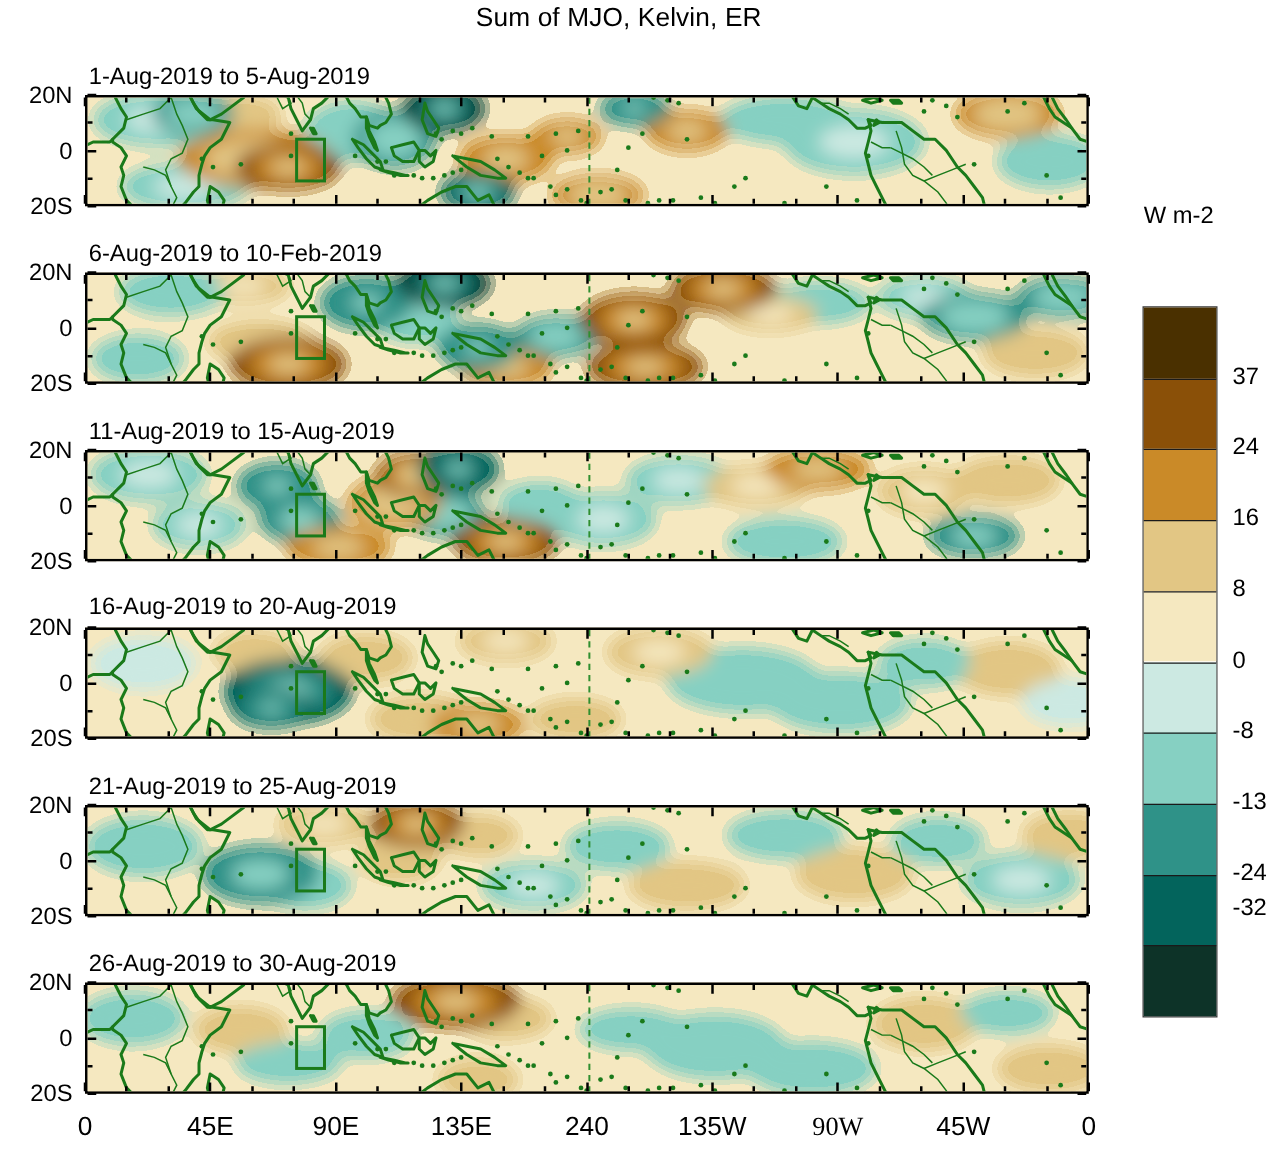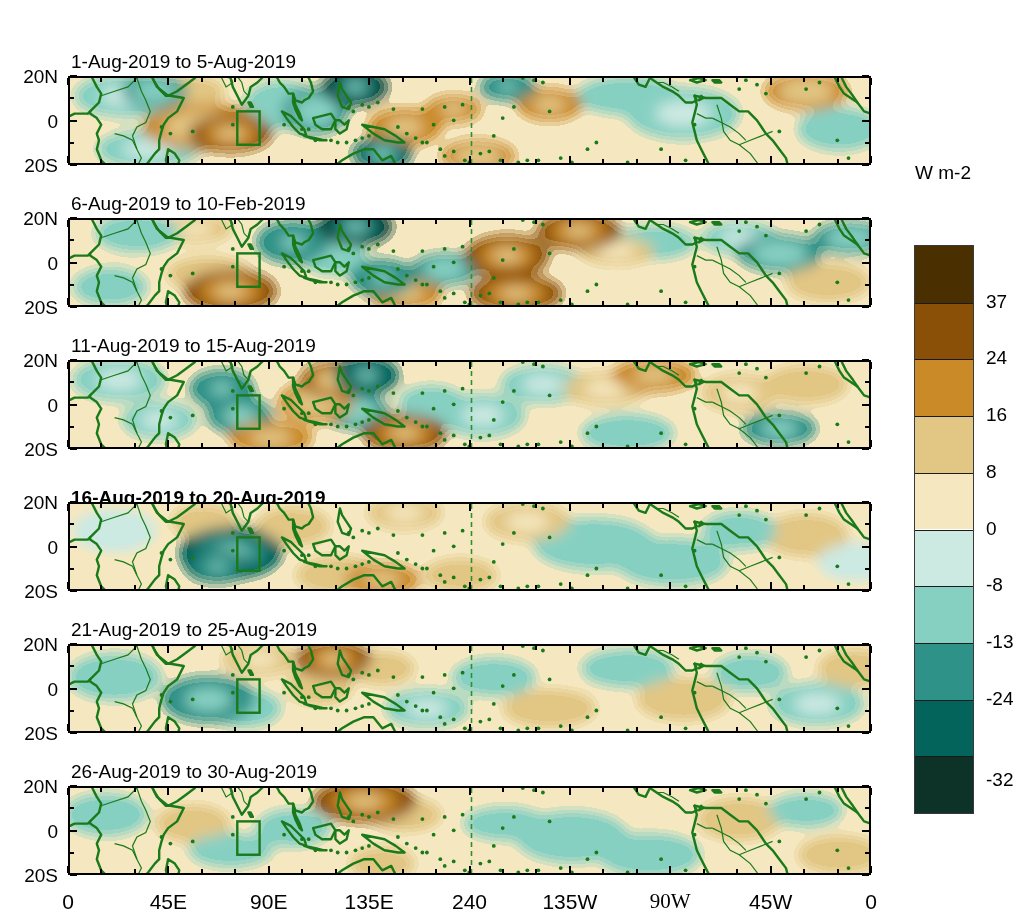--- a/index.html
+++ b/index.html
@@ -26,20 +26,21 @@
   .cb{position:absolute;border:1px solid #3a3a3a;box-sizing:content-box;}
   .cb-band{position:absolute;left:0;width:100%;}
   .cb-sep{position:absolute;left:0;width:100%;height:1px;background:#1a1a1a;}
   .cb-tlab{position:absolute;font-size:19px;white-space:nowrap;line-height:1;}
 </style>
 </head>
 <body>
 
 <div id="root">
 
+  <div class="fig-title">Sum of MJO, Kelvin, ER</div>
 
   <div id="panels-host">
       <div class="panel" style="left: 0px; top: 0px;">
         <div class="p-date" style="left: 71px; top: 52px;">1-Aug-2019 to 5-Aug-2019</div>
         <div class="ylab" style="left: 0px; width: 58px; top: 67px;">20N</div>
         <div class="ylab" style="left: 0px; width: 58px; top: 111.5px;">0</div>
         <div class="ylab" style="left: 0px; width: 58px; top: 156px;">20S</div>
         <div class="frame" style="left: 68px; top: 76px; width: 803px; height: 89px;">
           <svg class="map" width="803" height="89" viewBox="0 0 803 89">
             <rect x="0" y="0" width="803" height="89" fill="#f5e8c0"></rect>
@@ -742,21 +743,21 @@
         <div class="tick" style="height: 2px; width: 4px; top: 381.25px; left: 70px;"></div>
         <div class="tick" style="height: 2px; width: 4px; top: 381.25px; left: 865px;"></div>
         <div class="tick" style="height: 2px; width: 7px; top: 403.5px; left: 70px;"></div>
         <div class="tick" style="height: 2px; width: 7px; top: 403.5px; left: 862px;"></div>
         <div class="tick" style="height: 2px; width: 4px; top: 425.75px; left: 70px;"></div>
         <div class="tick" style="height: 2px; width: 4px; top: 425.75px; left: 865px;"></div>
         <div class="tick" style="height: 2px; width: 7px; top: 448px; left: 70px;"></div>
         <div class="tick" style="height: 2px; width: 7px; top: 448px; left: 862px;"></div>
       </div>
       <div class="panel" style="left: 0px; top: 0px;">
-        <div class="p-date" style="left: 71px; top: 488px; font-weight: bold;">16-Aug-2019 to 20-Aug-2019</div>
+        <div class="p-date" style="left: 71px; top: 476px;">16-Aug-2019 to 20-Aug-2019</div>
         <div class="ylab" style="left: 0px; width: 58px; top: 493px;">20N</div>
         <div class="ylab" style="left: 0px; width: 58px; top: 537.5px;">0</div>
         <div class="ylab" style="left: 0px; width: 58px; top: 582px;">20S</div>
         <div class="frame" style="left: 68px; top: 502px; width: 803px; height: 89px;">
           <svg class="map" width="803" height="89" viewBox="0 0 803 89">
             <rect x="0" y="0" width="803" height="89" fill="#f5e8c0"></rect>
             <defs>
               <filter id="blurf3" x="-30%" y="-60%" width="160%" height="220%">
                 <feGaussianBlur stdDeviation="7"></feGaussianBlur>
                 <feComponentTransfer>
@@ -1426,16 +1427,16 @@
     </div>
   <div id="cb-labels-host">
       <div class="cb-tlab" style="left: 986px; top: 291.7px;">37</div>
       <div class="cb-tlab" style="left: 986px; top: 348.4px;">24</div>
       <div class="cb-tlab" style="left: 986px; top: 405.1px;">16</div>
       <div class="cb-tlab" style="left: 986px; top: 461.8px;">8</div>
       <div class="cb-tlab" style="left: 986px; top: 518.5px;">0</div>
       <div class="cb-tlab" style="left: 986px; top: 575.2px;">-8</div>
       <div class="cb-tlab" style="left: 986px; top: 631.9px;">-13</div>
       <div class="cb-tlab" style="left: 986px; top: 688.6px;">-24</div>
-      <div class="cb-tlab" style="left: 986px; top: 770px;">-32</div>
+      <div class="cb-tlab" style="left: 986px; top: 717px;">-32</div>
     </div>
 
 </div>
 
 </body></html>

